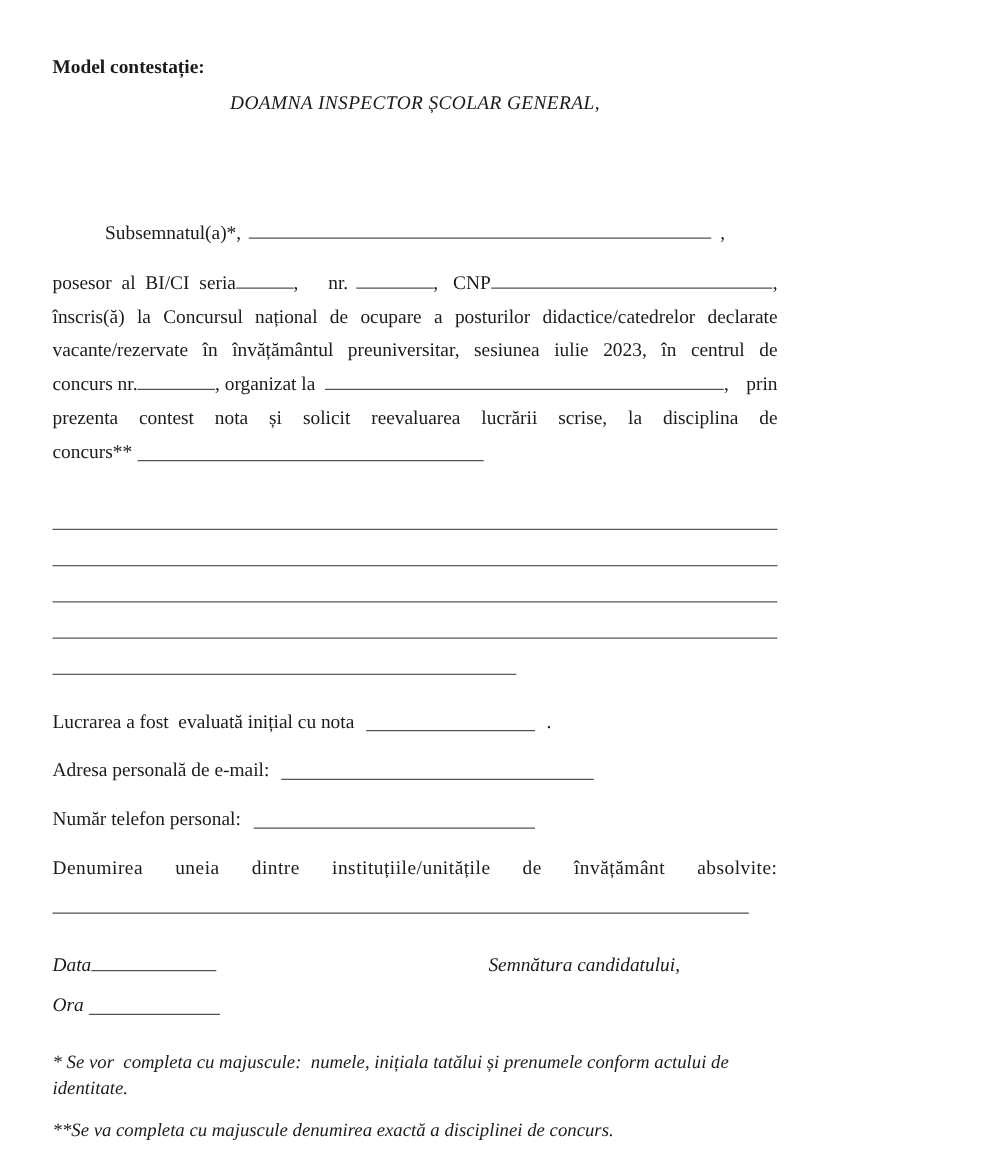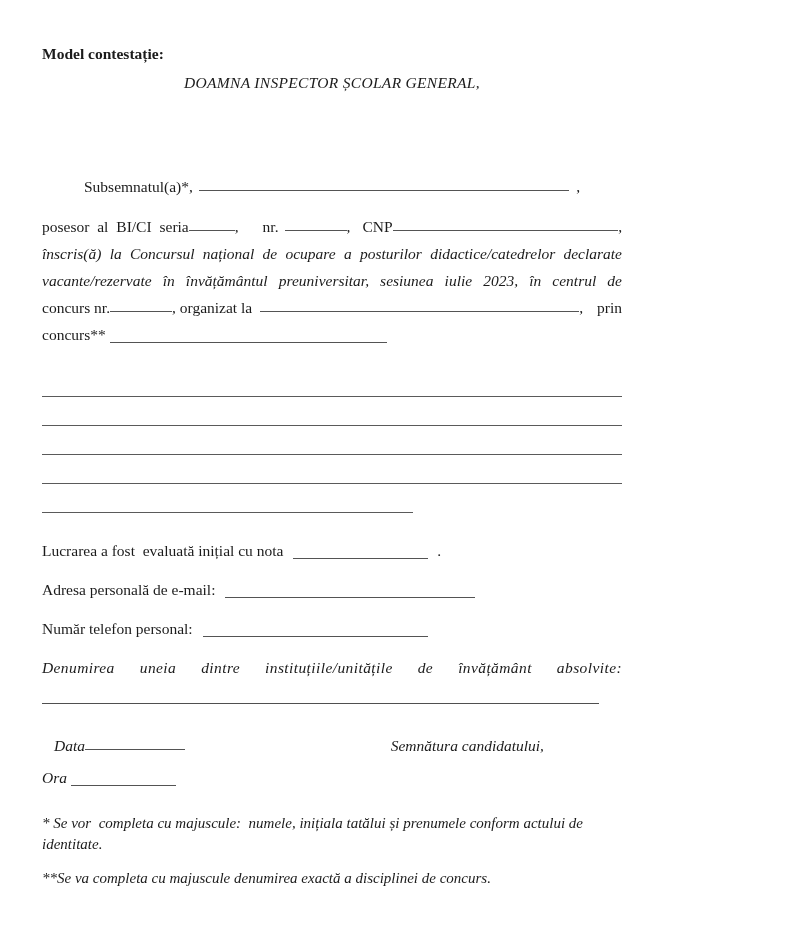--- a/index.html
+++ b/index.html
@@ -5,42 +5,42 @@
   html, body { margin:0; padding:0; }
   body {
     width:800px; height:928px; overflow:hidden;
     background:#ffffff;
     font-family:"Liberation Serif","DejaVu Serif",serif;
     color:#1b1b1b;
   }
   .sheet { box-sizing:border-box; width:800px; height:692px; padding:44px 178px 0 42px; }
   .row { font-size:15.5px; line-height:27px; }
   .flexrow { display:flex; align-items:center; }
-  .just { text-align:justify; text-align-last:justify;font-style:italic; }
+  .just { text-align:justify; text-align-last:justify; }
   .keep { white-space:pre-wrap; }
   .ital { font-style:italic; }
   .bl {
     display:inline-block; height:2px;
     border-bottom:1.5px solid #545454;
     transform:translateY(3px);
   }
   .grow { flex:1 1 auto; }
   .header-label { font-size:15.5px; font-weight:bold; line-height:20px; }
   .salutation {
     margin-top:9px; text-align:center;
     font-size:15.5px; font-weight:normal; font-style:italic;
     letter-spacing:0.3px; line-height:20px;
   }
   .line-a { margin-top:80px; padding-left:42px; margin-right:42px; margin-bottom:13px; }
   .rules { margin-top:20px; }
   .rule { height:28px; border-bottom:1.5px solid #5a5a5a; }
   .rule.short { width:64%; }
   .field { margin-top:12px; }
   .inst-line { height:0; border-bottom:1.5px solid #4f4f4f; width:96%; margin-top:22px; }
-  .sig-row { margin-top:28px;margin-left:12px; }
+  .sig-row { margin-top:28px; }
   .sig-right { margin-left:auto; margin-right:78px; }
   .note { font-size:15px; line-height:21px; margin-top:13px; }
   .note1 { margin-top:22px; }
 </style>
 </head>
 <body>
 
 <div class="sheet">
 
   <div class="header-label">Model contestație:</div>
@@ -75,20 +75,23 @@
 
   <div class="row flexrow">
     <span>concurs nr.</span>
     <span class="bl" style="width:62px;"></span>
     <span>, organizat la</span>
     <span class="bl grow" style="margin-left:8px;"></span>
     <span>,</span>
     <span style="margin-left:14px;">prin</span>
   </div>
 
+  <div class="row just">
+    <span>prezenta contest nota și solicit reevaluarea lucrării scrise, la disciplina de</span>
+  </div>
 
   <div class="row">
     <span>concurs**</span>
     <span class="bl" style="width:277px;"></span>
   </div>
 
   <div class="rules">
     <div class="rule"></div>
     <div class="rule"></div>
     <div class="rule"></div>

